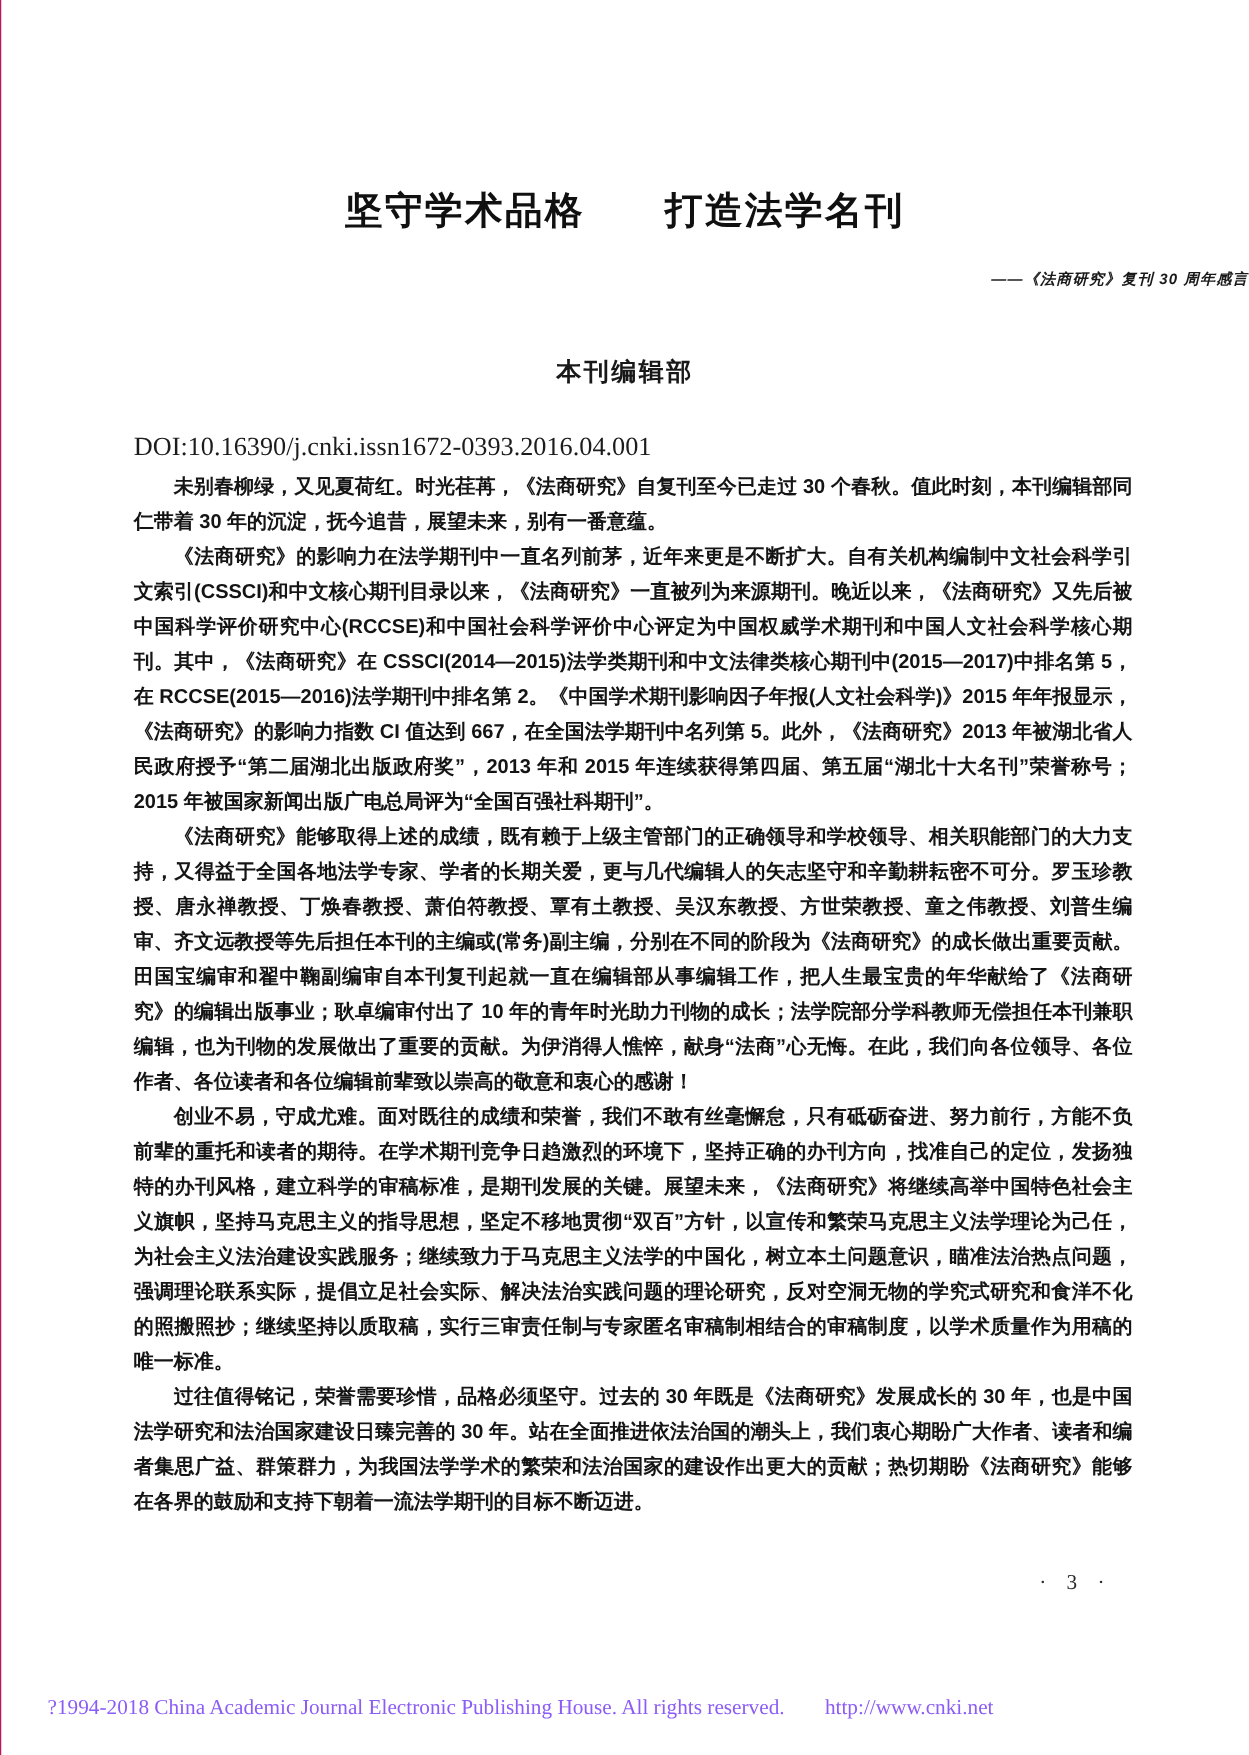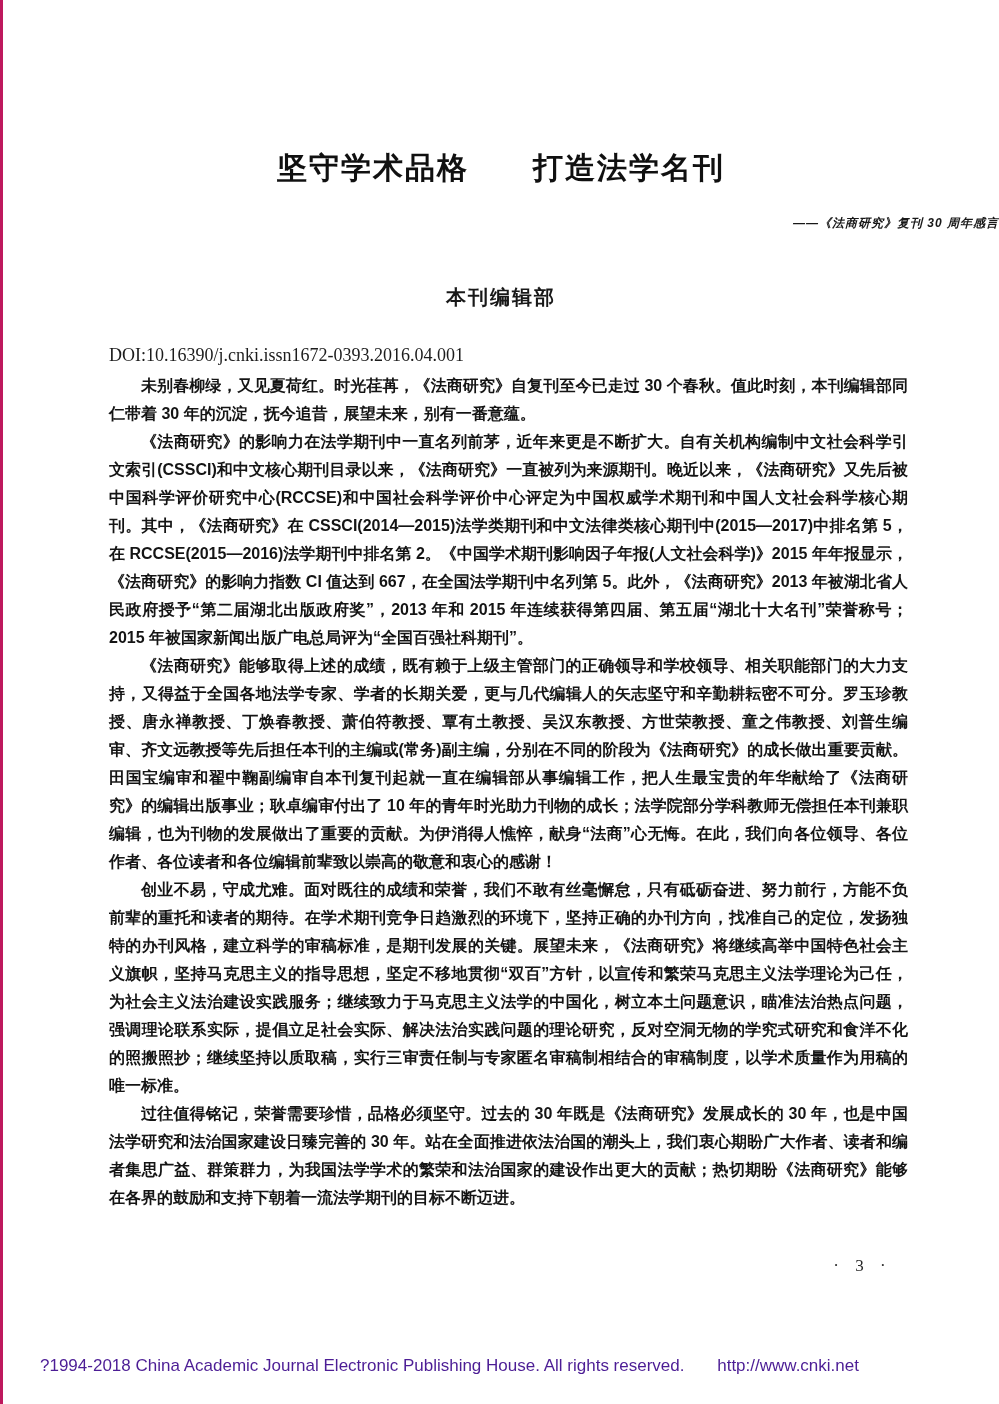--- a/index.html
+++ b/index.html
@@ -5,21 +5,21 @@
   html, body {
     margin: 0;
     padding: 0;
     background: #ffffff;
   }
   .scan-page {
     position: relative;
     width: 999px;
     height: 1404px;
     background: #ffffff;
-    border-left: 3px solid #be185d;
+    border-left: 1px solid #be185d;
     box-sizing: border-box;
     overflow: hidden;
     font-family: "Liberation Sans", sans-serif;
     color: #141414;
   }
   .article-title {
     margin: 0;
     padding-top: 148px;
     text-align: center;
     font-size: 30px;
@@ -44,21 +44,21 @@
     text-align: center;
     font-size: 20px;
     font-weight: 700;
     letter-spacing: 2px;
     color: #181818;
   }
   .doi-line {
     margin: 0;
     padding: 18px 0 0 106px;
     font-family: "Liberation Serif", serif;
-    font-size: 18px;
+    font-size: 21px;
     font-weight: 400;
     color: #1c1c1c;
   }
   .article-body {
     margin: 6px 94px 0 106px;
     width: 799px;
   }
   .article-body p {
     margin: 0;
     text-indent: 2em;
@@ -78,23 +78,23 @@
     font-family: "Liberation Serif", serif;
     font-size: 17px;
     color: #2a2a2a;
     letter-spacing: 6px;
   }
   .scan-footer {
     position: absolute;
     top: 1356px;
     left: 37px;
     right: 20px;
-    font-family: Liberation Sans, sans-serif;
+    font-family: Liberation Serif, serif;
     font-size: 17px;
-    color: #4c1d95;
+    color: #8b5cf6;
     white-space: nowrap;
   }
   .scan-footer .footer-url {
     margin-left: 28px;
   }
 </style>
 </head>
 <body>
 
 <div class="scan-page">

